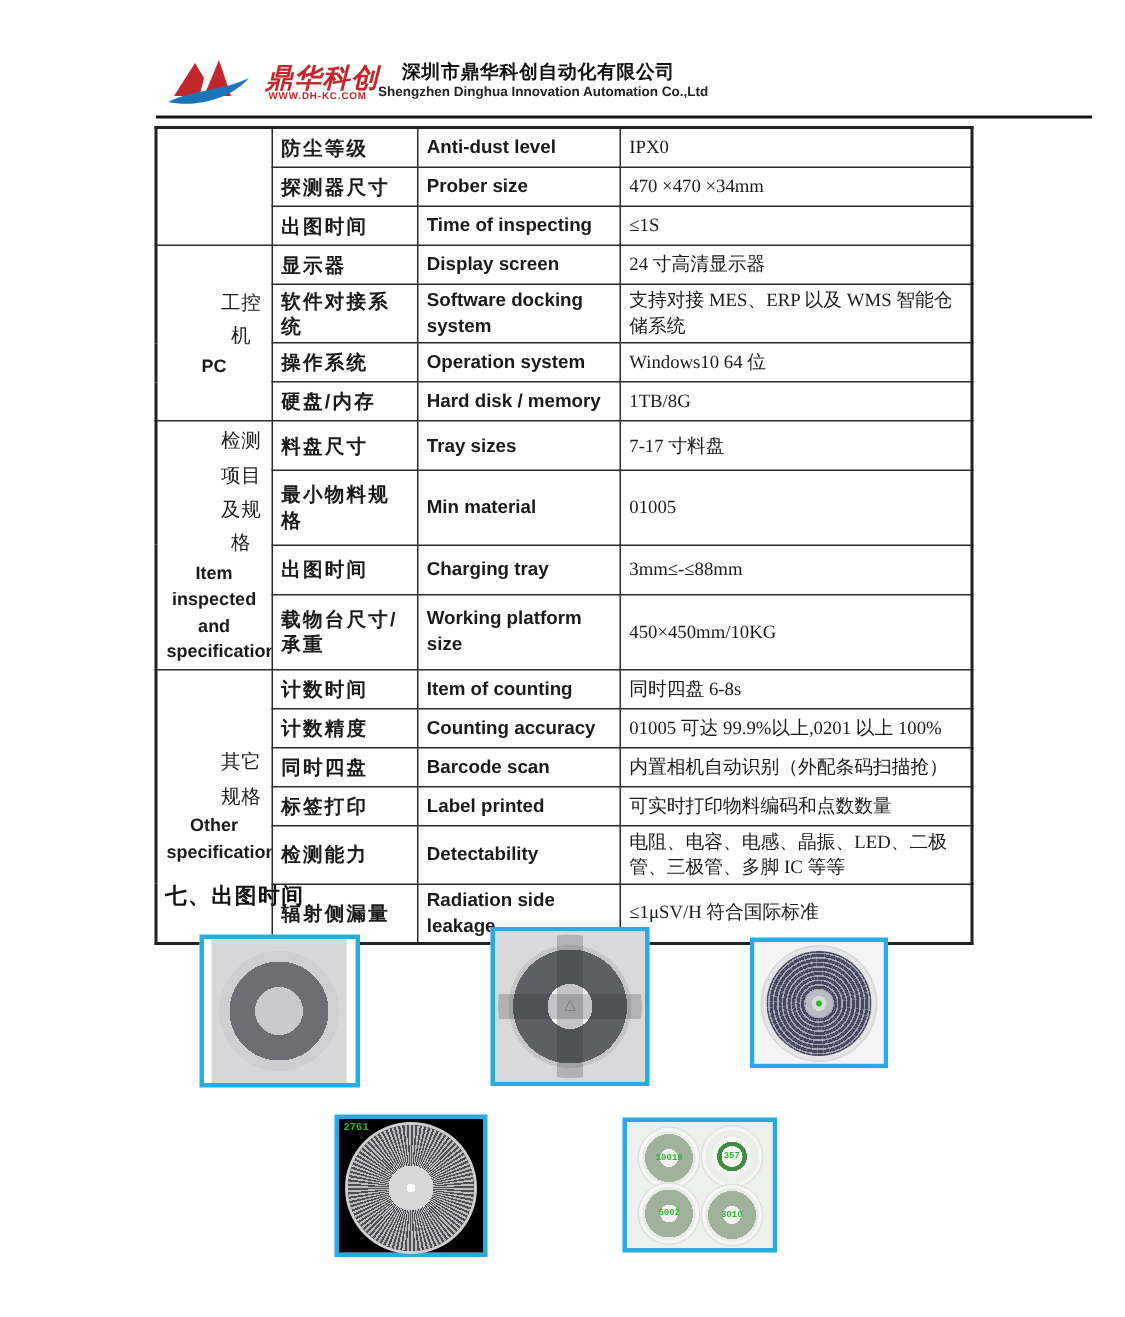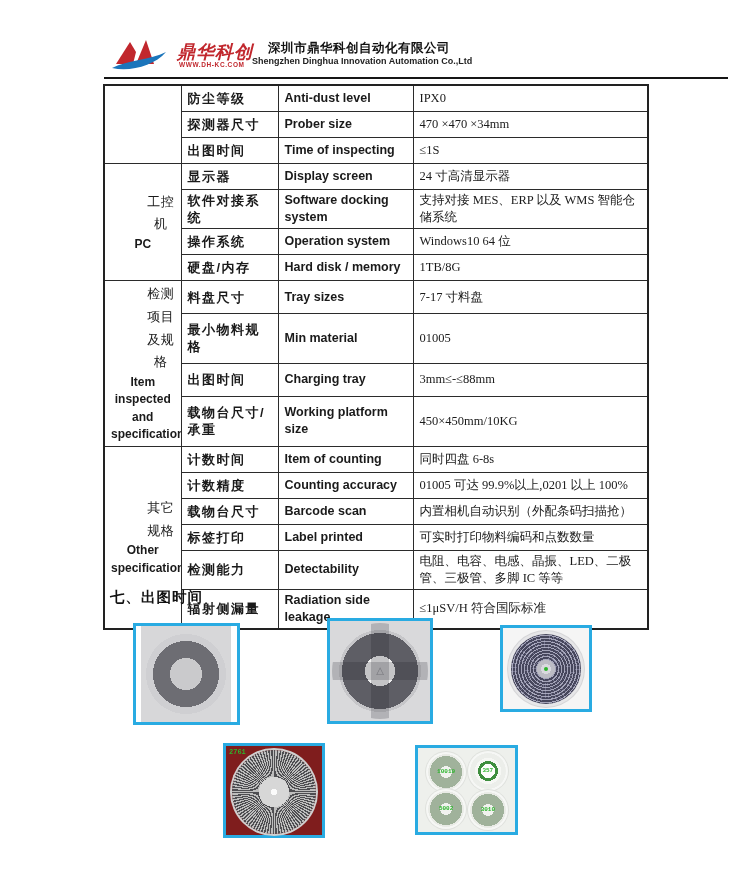--- a/index.html
+++ b/index.html
@@ -57,21 +57,21 @@
   .shot3 .photo{background:#f5f5f5;}
   .shot3 .flange{left:50%;top:50%;width:76px;height:76px;transform:translate(-50%,-50%);background:#e6e6e8;box-shadow:0 0 0 1px #d6d6d8;}
   .shot3 .swirl{left:50%;top:50%;width:70px;height:70px;transform:translate(-50%,-50%);
      background:
        radial-gradient(circle at 50% 50%, #d9d9de 0 5px, #bcbcc4 5px 9px, rgba(0,0,0,0) 9px),
        repeating-radial-gradient(circle at 50% 50%, rgba(195,195,215,.75) 0 1px, rgba(0,0,0,0) 1px 3px),
        repeating-conic-gradient(from 0deg at 50% 50%, #46465c 0deg 6deg, #70708a 6deg 7deg);}
   .shot3 .dot{left:50%;top:50%;width:4px;height:4px;transform:translate(-50%,-50%);background:#2db52d;border-radius:50%;position:absolute;}
   
   .shot4{left:223px;top:743px;width:96px;height:89px;}
-  .shot4 .photo{background:#7f1d1d;}
+  .shot4 .photo{background:#000000;}
   .shot4 .reel{left:50%;top:52%;width:84px;height:84px;transform:translate(-50%,-50%);box-shadow:0 0 0 2px #cfcfcf;
      background:
        radial-gradient(circle at 50% 50%, #fbfbfb 0 3px, #d7d7d7 3px 15px, rgba(0,0,0,0) 15px),
        repeating-conic-gradient(from 0deg at 50% 50%, #4e4e52 0deg 2deg, #bdbdbd 2deg 4deg);}
   .shot4 .green-tag{left:3px;top:2px;font-size:7px;}
   
   .shot5{left:415px;top:745px;width:97px;height:84px;}
   .shot5 .photo{background:#eef0ec;}
   .reelgroup{position:absolute;border-radius:50%;width:40px;height:40px;transform:translate(-50%,-50%);
      background:#f6f7f5;box-shadow:0 0 0 1px #dfe1dd;}
@@ -177,21 +177,21 @@
           <td class="cn">计数时间</td>
           <td class="en">Item of counting</td>
           <td class="val">同时四盘 6-8s</td>
         </tr>
         <tr>
           <td class="cn">计数精度</td>
           <td class="en">Counting accuracy</td>
           <td class="val">01005 可达 99.9%以上,0201 以上 100%</td>
         </tr>
         <tr>
-          <td class="cn">载物台尺寸</td>
+          <td class="cn">同时四盘</td>
           <td class="en">Barcode scan</td>
           <td class="val">内置相机自动识别（外配条码扫描抢）</td>
         </tr>
         <tr>
           <td class="cn">标签打印</td>
           <td class="en">Label printed</td>
           <td class="val">可实时打印物料编码和点数数量</td>
         </tr>
         <tr>
           <td class="cn">检测能力</td>

